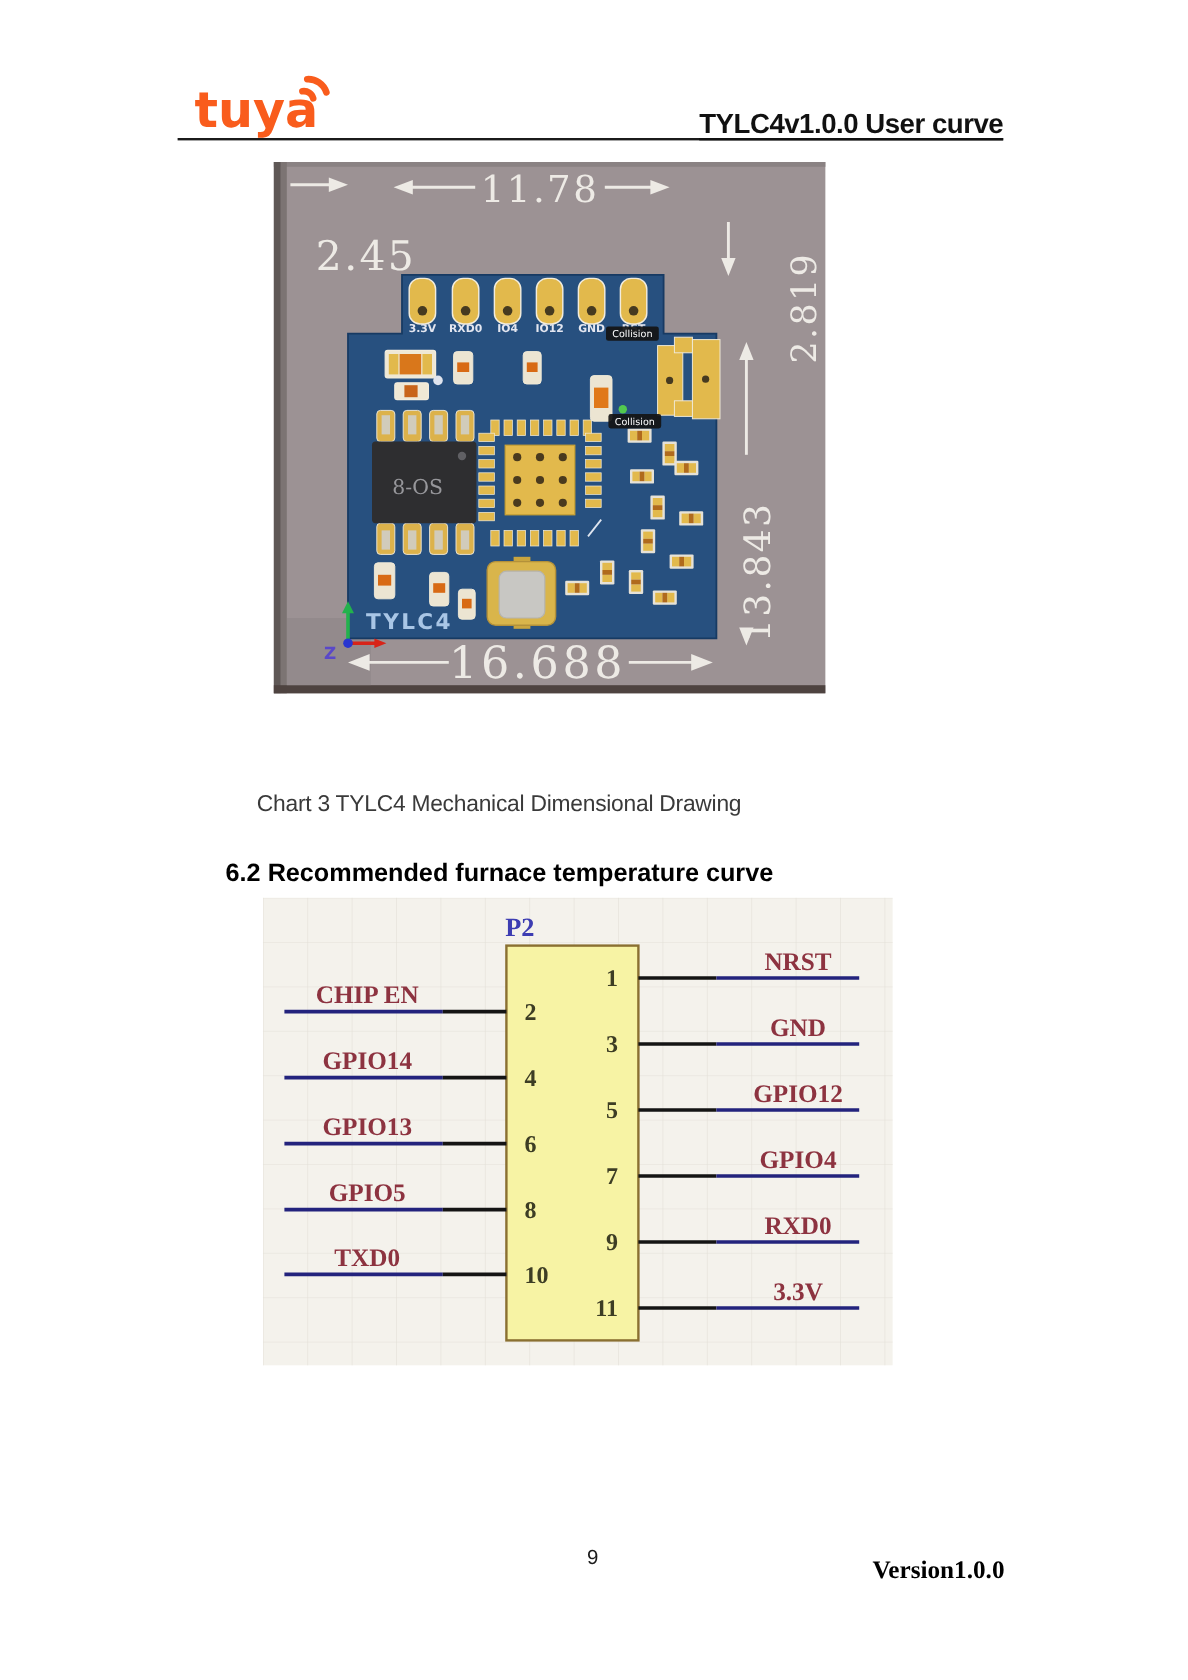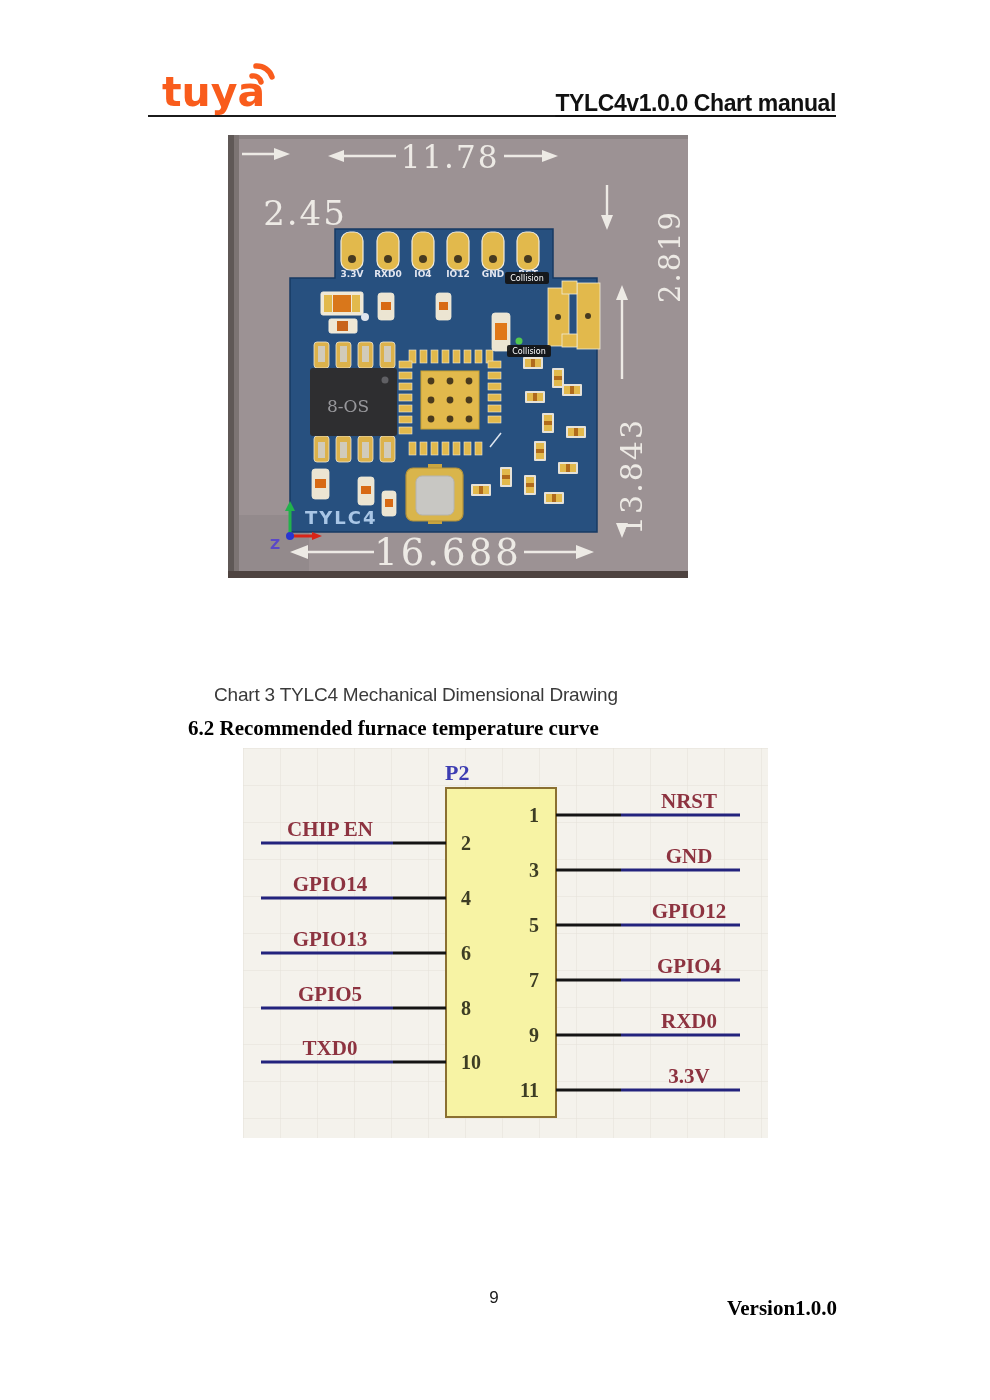--- a/index.html
+++ b/index.html
@@ -5,24 +5,24 @@
   html,body{margin:0;padding:0;background:#ffffff;}
   body{width:990px;height:1400px;position:relative;font-family:"Liberation Sans",sans-serif;overflow:hidden;}
   .abs{position:absolute;}
   
   .hdr-rule{left:148px;top:115px;width:688px;border-top:2px solid #1b1b1b;height:0;}
   .doc-title{top:90px;right:154px;font-family:"Liberation Sans",sans-serif;font-weight:bold;font-size:23px;
              letter-spacing:-0.4px;color:#111;text-decoration:underline;text-underline-offset:4px;text-decoration-thickness:2px;}
   .logo-svg{left:160px;top:60px;}
   
   .pcb-wrap{left:228px;top:135px;width:460px;height:443px;}
-  .caption{left:214px;top:660px;font-size:19px;color:#3a3a3a;letter-spacing:-0.2px;margin-top:24px;}
-  .sec-head{left:188px;top:716px;font-family:Liberation Serif, serif;font-weight:bold;font-size:21px;color:#000;text-align:right;}
+  .caption{left:214px;top:660px;font-size:19px;color:#3a3a3a;letter-spacing:-0.2px;}
+  .sec-head{left:188px;top:716px;font-family:Liberation Sans, sans-serif;font-weight:bold;font-size:21px;color:#000;text-align:right;}
   
-  .sch-wrap{left:243px;top:748px;width:525px;height:300px;}
+  .sch-wrap{left:219px;top:748px;width:525px;height:300px;}
   
   .page-num{left:470px;top:1288px;width:48px;text-align:center;font-size:17px;color:#1a1a1a;}
   .version{left:727px;top:1296px;font-family:"Liberation Serif",serif;font-weight:bold;font-size:21px;color:#000;}
   
   svg text{user-select:none;}
   .dim-txt{fill:#edeae5;font-family:"DejaVu Serif",serif;}
   .dim-shape{stroke:#edeae5;stroke-width:2.4;fill:none;}
   .dim-head{fill:#edeae5;stroke:none;}
   .pcb-pin-label{fill:#e3e6f0;font-family:"DejaVu Sans",sans-serif;font-size:9px;font-weight:bold;text-anchor:middle;}
   .net-label{fill:#8d3340;font-family:"Liberation Serif",serif;font-size:21px;font-weight:bold;text-anchor:middle;}
@@ -37,21 +37,21 @@
 <div class="abs hdr-rule"></div>
 
 <svg class="abs logo-svg" width="120" height="60" viewBox="0 0 120 60">
   <text x="2" y="46" font-family="DejaVu Sans, sans-serif" font-weight="bold" font-size="41" fill="#f95c1c">tuya</text>
   <g stroke="#f95c1c" stroke-width="5.5" fill="none" stroke-linecap="round">
     <path d="M 92,16 A 8 8 0 0 1 101,22"></path>
     <path d="M 96,6 A 16 16 0 0 1 112,17"></path>
   </g>
 </svg>
 
-<div class="abs doc-title">TYLC4v1.0.0 Chart manual</div>
+<div class="abs doc-title">TYLC4v1.0.0 User curve</div>
 
 <div class="abs pcb-wrap">
 <svg width="460" height="443" viewBox="0 0 460 443">
 
   <g>
     <rect x="0" y="0" width="460" height="443" fill="#9c9294"></rect>
     <rect x="0" y="0" width="460" height="4" fill="#8a8283"></rect>
     <rect x="0" y="0" width="6" height="443" fill="#5f5856"></rect>
     <rect x="6" y="0" width="5" height="443" fill="#7c7473"></rect>
     <rect x="0" y="436" width="460" height="7" fill="#4e4340"></rect>

